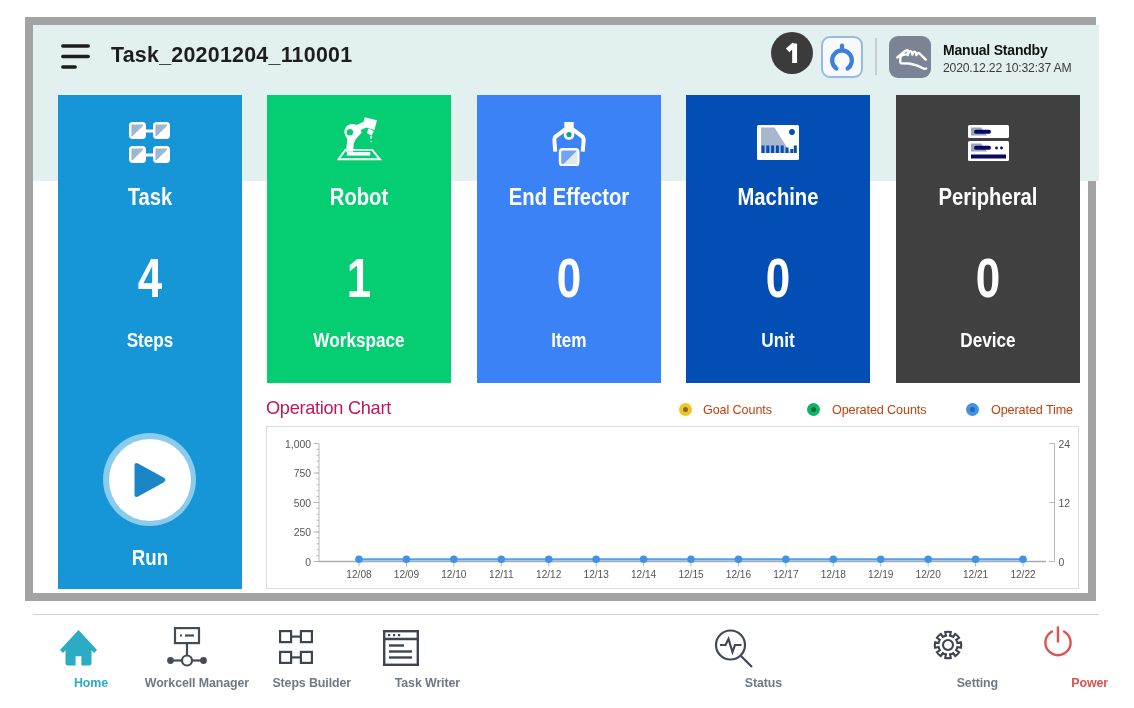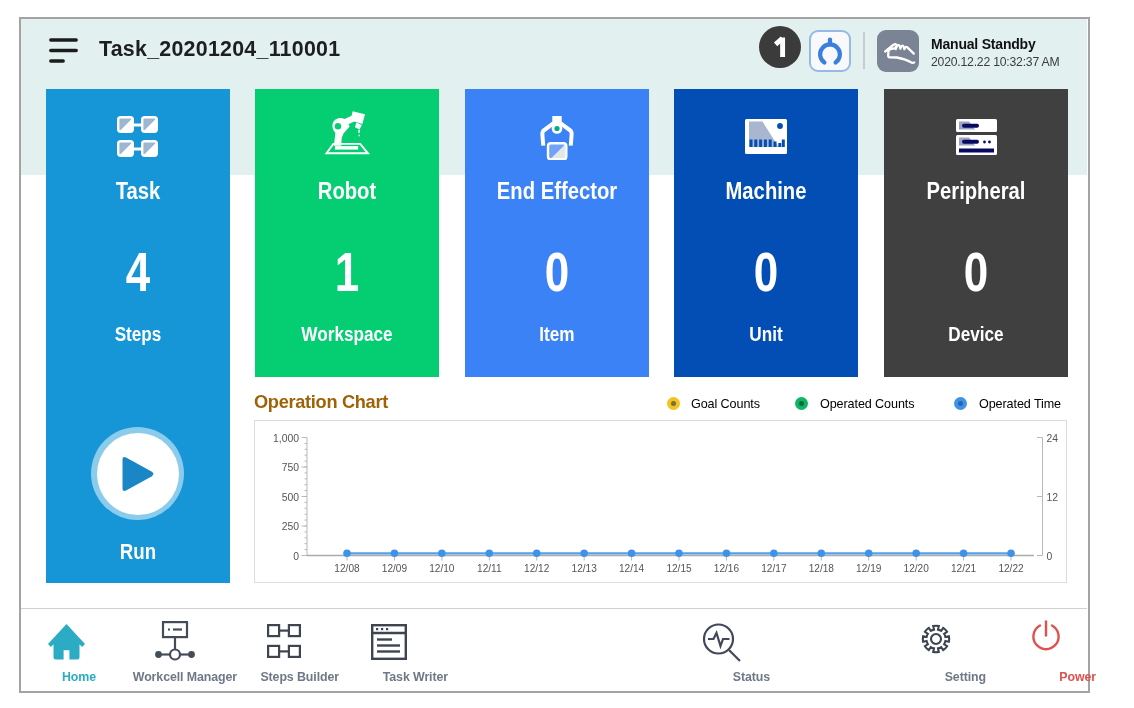--- a/index.html
+++ b/index.html
@@ -1,17 +1,17 @@
 <!DOCTYPE html>
 <html><head>
 <meta charset="utf-8">
 <style>
 *{margin:0;padding:0;box-sizing:border-box}
 html,body{width:1134px;height:708px;background:#ffffff;font-family:"Liberation Sans",sans-serif;overflow:hidden}
-#panel{position:absolute;left:19px;top:17px;width:1071px;height:676px;background:#fff;border:2px solid #a3a3a3}
+#panel{position:absolute;left:25px;top:17px;width:1071px;height:584px;background:#fff;border:8px solid #a3a3a3}
 #panel .abs{position:absolute}
 #mint{left:0;top:0;width:1066px;height:156px;background:#e2f1ef}
 #title{left:78px;top:18px;font-size:21.4px;font-weight:bold;color:#1e1e1e;letter-spacing:0.25px}
 #badge{left:738px;top:7px;width:42px;height:42px;border-radius:50%;background:#3b3b3b;color:#fff;font-size:25px;font-weight:bold;text-align:center;line-height:41px}
 #gripbtn{left:788px;top:11px;width:42px;height:42px;border-radius:9px;background:#f7f9fc;border:2px solid #96b9e6}
 #vdiv{left:842px;top:13px;width:2px;height:37px;background:#c7ccd2}
 #manualbox{left:856px;top:11px;width:42px;height:42px;border-radius:9px;background:#7b8494}
 #mtext1{left:910px;top:17px;font-size:14px;font-weight:bold;color:#111;letter-spacing:-0.2px}
 #mtext2{left:910px;top:36px;font-size:12.2px;color:#3c3c3c;letter-spacing:-0.2px}
 .card{position:absolute;top:70px;width:184px;height:288px;color:#fff;text-align:center}
@@ -20,22 +20,22 @@
 #card3{left:444px;background:#3b82f6}
 #card4{left:653px;background:#024eb5}
 #card5{left:863px;background:#404040}
 .card .icon{position:absolute;left:0;width:184px;top:20px;height:50px;text-align:center}
 .card .lbl{position:absolute;left:0;width:184px;top:89px;font-size:23px;font-weight:bold;transform:scaleX(0.88)}
 .card .num{position:absolute;left:0;width:184px;top:151px;font-size:55px;font-weight:bold;transform:scaleX(0.8)}
 .card .sub{position:absolute;left:0;width:184px;top:234px;font-size:19.5px;font-weight:bold;transform:scaleX(0.88)}
 #runbtn{position:absolute;left:45px;top:338px;width:93px;height:93px;border-radius:50%;background:rgba(255,255,255,0.5)}
 #runbtn .inner{position:absolute;left:5.5px;top:5.5px;width:82px;height:82px;border-radius:50%;background:#fff}
 #runlbl{position:absolute;left:0;width:184px;top:451px;font-size:21.5px;font-weight:bold;transform:scaleX(0.87)}
-#opchart-title{left:233px;top:373px;font-size:18.2px;font-weight:bold;color:#a16207;letter-spacing:-0.3px}
-.leg{position:absolute;top:378px;font-size:12.6px;color:#000000;letter-spacing:-0.1px}
+#opchart-title{left:233px;top:373px;font-size:18.2px;font-weight:normal;color:#be185d;letter-spacing:-0.3px}
+.leg{position:absolute;top:378px;font-size:12.6px;color:#c2410c;letter-spacing:-0.1px}
 .dot{position:absolute;top:378px;width:13px;height:13px;border-radius:50%}
 .dot i{position:absolute;left:4px;top:4px;width:5px;height:5px;border-radius:50%;display:block}
 #chartbox{left:233px;top:401px;width:813px;height:163px;border:1px solid #dcdcdc;background:#fff}
 #navline{left:0;top:589px;width:1066px;height:1px;background:#d0d0d0}
 .nav{position:absolute;top:590px;height:81px;text-align:right}
 .nav .cap{position:absolute;left:0;width:100%;top:61px;font-size:12.4px;font-weight:bold;color:#6e7887;letter-spacing:-0.1px}
 </style>
 </head>
 <body>
 <div id="panel">

